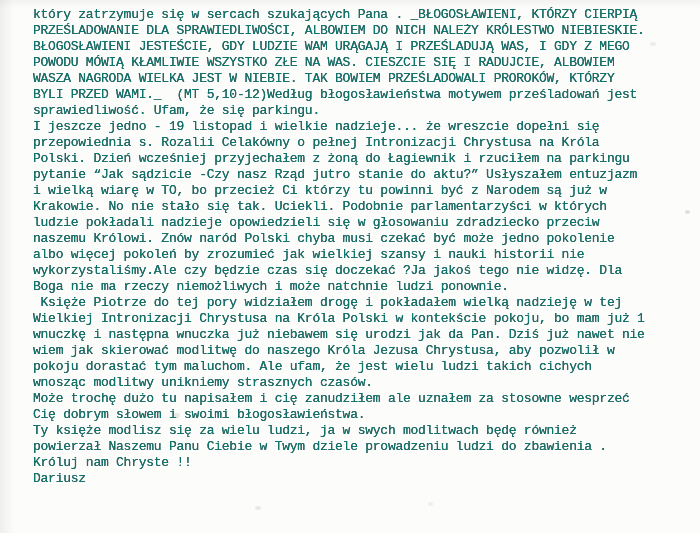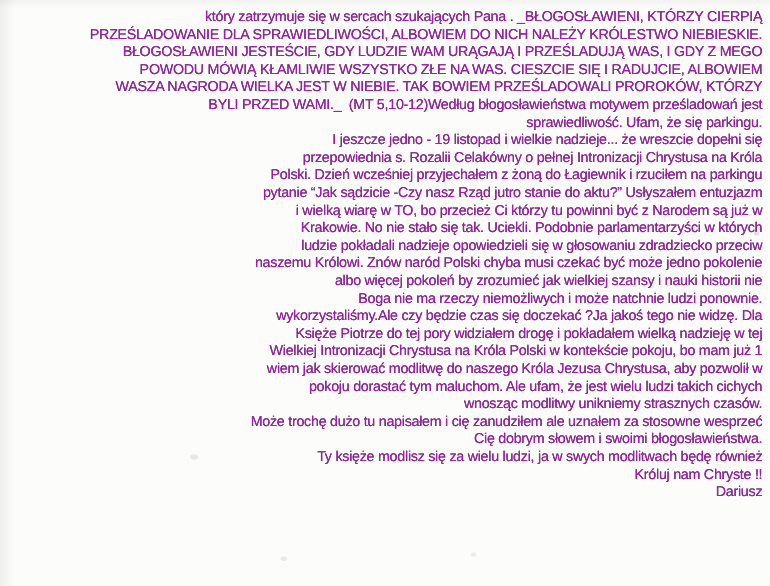--- a/index.html
+++ b/index.html
@@ -28,27 +28,26 @@
     left: 0; top: 0; right: 0;
     height: 8px;
     background: linear-gradient(to bottom, rgba(60,60,60,0.05), rgba(60,60,60,0));
     pointer-events: none;
   }
   .letter-body {
     position: absolute;
     left: 33px;
     top: 7px;
     width: 660px;
-    font-family: Liberation Sans, sans-serif;
+    font-family: Liberation Mono, monospace;
     font-size: 13px;
     line-height: 16px;
     letter-spacing: -0.25px;
-    color: #a21caf;
+    color: #0f766e;
     text-shadow: 0 0 0.55px rgba(25,25,25,0.85);
-    text-align: right;
   }
   .text-line {
     height: 16px;
     white-space: pre;
   }
   .scan-artifact {
     position: absolute;
     border-radius: 50%;
     background: rgba(120,120,120,0.22);
     pointer-events: none;
@@ -76,30 +75,32 @@
     <div class="text-line">sprawiedliwość. Ufam, że się parkingu.</div>
     <div class="text-line">I jeszcze jedno - 19 listopad i wielkie nadzieje... że wreszcie dopełni się</div>
     <div class="text-line">przepowiednia s. Rozalii Celakówny o pełnej Intronizacji Chrystusa na Króla</div>
     <div class="text-line">Polski. Dzień wcześniej przyjechałem z żoną do Łagiewnik i rzuciłem na parkingu</div>
     <div class="text-line">pytanie “Jak sądzicie -Czy nasz Rząd jutro stanie do aktu?” Usłyszałem entuzjazm</div>
     <div class="text-line">i wielką wiarę w TO, bo przecież Ci którzy tu powinni być z Narodem są już w</div>
     <div class="text-line">Krakowie. No nie stało się tak. Uciekli. Podobnie parlamentarzyści w których</div>
     <div class="text-line">ludzie pokładali nadzieje opowiedzieli się w głosowaniu zdradziecko przeciw</div>
     <div class="text-line">naszemu Królowi. Znów naród Polski chyba musi czekać być może jedno pokolenie</div>
     <div class="text-line">albo więcej pokoleń by zrozumieć jak wielkiej szansy i nauki historii nie</div>
+    <div class="text-line">wykorzystaliśmy.Ale czy będzie czas się doczekać ?Ja jakoś tego nie widzę. Dla</div>
     <div class="text-line">Boga nie ma rzeczy niemożliwych i może natchnie ludzi ponownie.</div>
-    <div class="text-line">wykorzystaliśmy.Ale czy będzie czas się doczekać ?Ja jakoś tego nie widzę. Dla</div>
     <div class="text-line"> Księże Piotrze do tej pory widziałem drogę i pokładałem wielką nadzieję w tej</div>
     <div class="text-line">Wielkiej Intronizacji Chrystusa na Króla Polski w kontekście pokoju, bo mam już 1</div>
+    <div class="text-line">wnuczkę i następna wnuczka już niebawem się urodzi jak da Pan. Dziś już nawet nie</div>
     <div class="text-line">wiem jak skierować modlitwę do naszego Króla Jezusa Chrystusa, aby pozwolił w</div>
     <div class="text-line">pokoju dorastać tym maluchom. Ale ufam, że jest wielu ludzi takich cichych</div>
     <div class="text-line">wnosząc modlitwy unikniemy strasznych czasów.</div>
     <div class="text-line">Może trochę dużo tu napisałem i cię zanudziłem ale uznałem za stosowne wesprzeć</div>
     <div class="text-line">Cię dobrym słowem i swoimi błogosławieństwa.</div>
     <div class="text-line">Ty księże modlisz się za wielu ludzi, ja w swych modlitwach będę również</div>
+    <div class="text-line">powierzał Naszemu Panu Ciebie w Twym dziele prowadzeniu ludzi do zbawienia .</div>
     <div class="text-line">Króluj nam Chryste !!</div>
     <div class="text-line">Dariusz</div>
   </div>
 
   <div class="scan-artifact a1"></div>
   <div class="scan-artifact a2"></div>
   <div class="scan-artifact a3"></div>
   <div class="scan-artifact a4"></div>
   <div class="scan-artifact a5"></div>
 </div>

